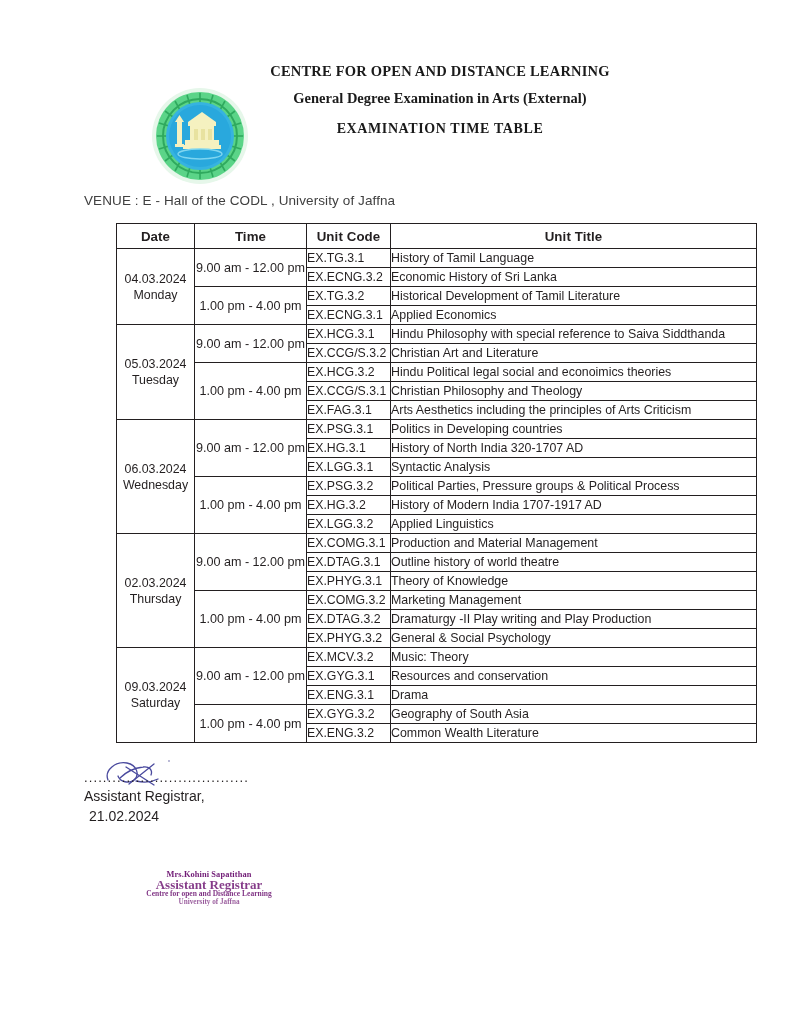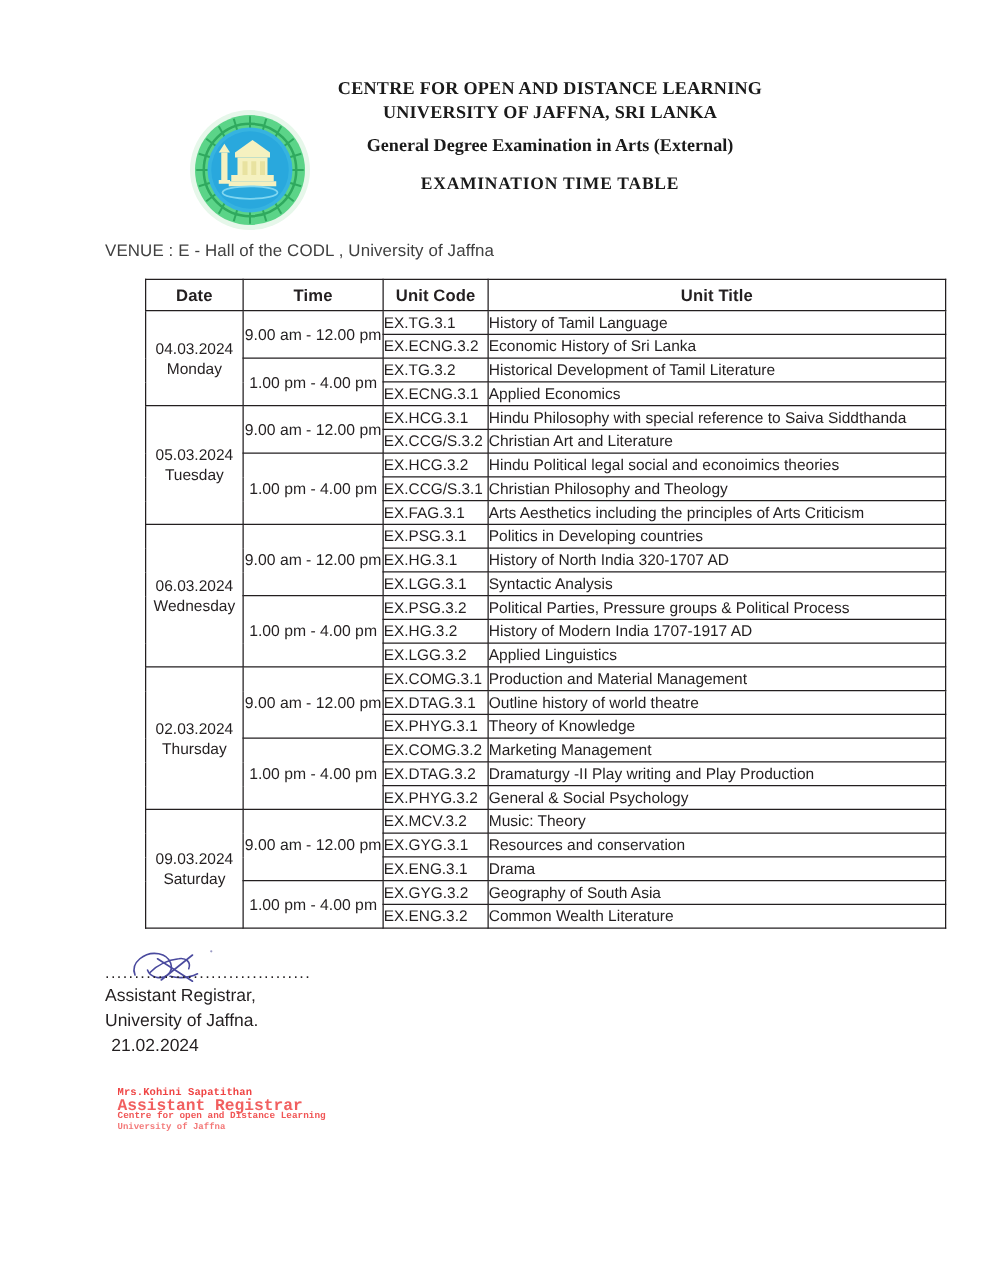--- a/index.html
+++ b/index.html
@@ -170,22 +170,23 @@
     font-size: 14px;
     color: #231f20;
     line-height: 20px;
     padding-left: 5px;
   }
   .stamp {
     position: absolute;
     left: 10px;
     top: 100px;
     width: 230px;
-    color: #ef4444;
-    font-family: Liberation Mono, monospace;
+    text-align: center;
+    color: #701a75;
+    font-family: Liberation Serif, serif;
   }
   .stamp-l1 {
     font-size: 8.4px;
     font-weight: bold;
     line-height: 9.5px;
     letter-spacing: 0.1px;
   }
   .stamp-l2 {
     font-size: 13px;
     font-weight: bold;
@@ -256,21 +257,20 @@
         <rect x="27" y="36" width="5" height="22"></rect>
         <path d="M25 36 L29.5 29 L34 36 Z"></path>
         <rect x="25" y="58" width="9" height="3"></rect>
       </g>
       <ellipse cx="50" cy="68" rx="22" ry="5" fill="none" stroke="#7fd6f0" stroke-width="1.4"></ellipse>
     </svg>
   </div>
 
   <div class="title-stack">
     <div class="t-line1">CENTRE FOR OPEN AND DISTANCE LEARNING</div>
-    <div class="t-line2">UNIVERSITY OF JAFFNA, SRI LANKA</div>
     <div class="t-gap"></div>
     <div class="t-line3">General Degree Examination in Arts (External)</div>
     <div class="t-gap2"></div>
     <div class="t-line5">EXAMINATION TIME  TABLE</div>
   </div>
 </div>
 
 <div class="venue">VENUE : E - Hall of the CODL , University of Jaffna</div>
 
 <div class="tt-wrap">
@@ -436,21 +436,20 @@
       <path d="M24 20 C30 14, 38 10, 47 9 C53 8, 57 12, 55 17"></path>
       <path d="M30 9 L58 27"></path>
       <path d="M58 6 L33 26"></path>
       <path d="M40 23 C48 25, 56 24, 62 21"></path>
     </g>
     <circle cx="73" cy="3" r="0.9" fill="#9a9ac4"></circle>
   </svg>
 
   <div class="dotline">...................................</div>
   <div class="sig-name">Assistant Registrar,</div>
-  <div class="sig-name">University of Jaffna.</div>
   <div class="sig-date">21.02.2024</div>
 
   <div class="stamp">
     <div class="stamp-l1">Mrs.Kohini Sapatithan</div>
     <div class="stamp-l2">Assistant Registrar</div>
     <div class="stamp-l3">Centre for open and Distance Learning</div>
     <div class="stamp-l4">University of Jaffna</div>
   </div>
 </div>
 

